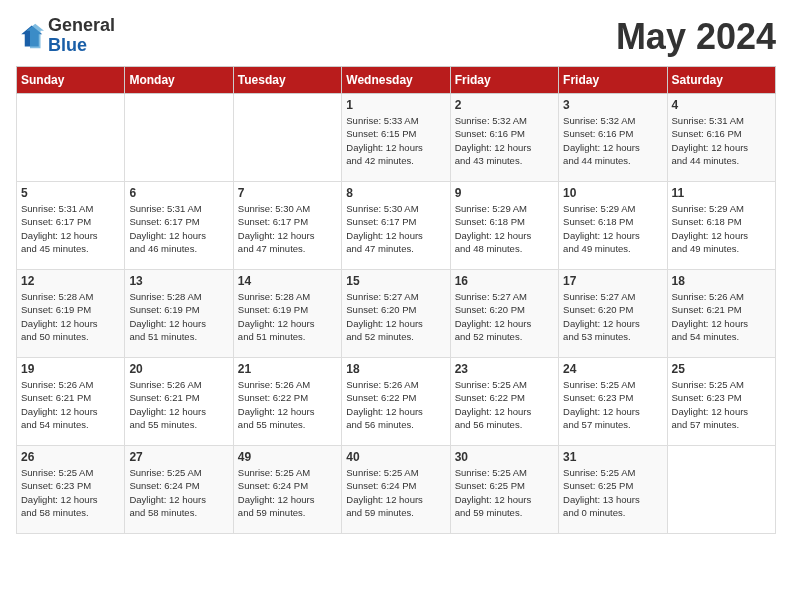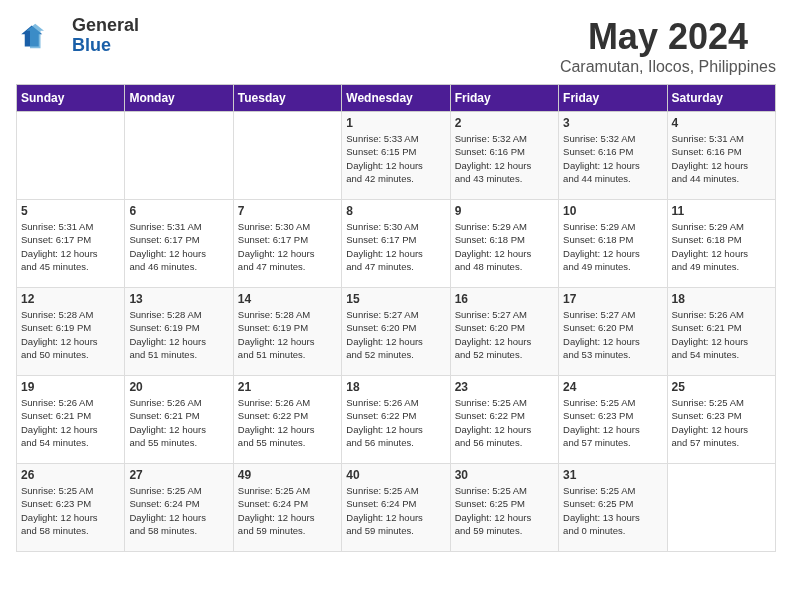--- a/index.html
+++ b/index.html
@@ -18,21 +18,20 @@
     }
     .logo {
       display: flex;
       align-items: center;
       gap: 4px;
     }
     .logo-text {
       display: flex;
       flex-direction: column;
       line-height: 1.1;
-      margin-left: 24px;
     }
     .logo-general {
       font-size: 18px;
       font-weight: bold;
       color: #333;
     }
     .logo-blue {
       font-size: 18px;
       font-weight: bold;
       color: #1a5fa8;
@@ -52,21 +51,21 @@
     .subtitle {
       font-size: 16px;
       color: #555;
     }
     table {
       width: 100%;
       border-collapse: collapse;
       table-layout: fixed;
     }
     thead tr th {
-      background-color: #4c1d95;
+      background-color: #b91c1c;
       color: #fff;
       font-size: 12px;
       font-weight: bold;
       padding: 6px 4px;
       text-align: left;
       border: 1px solid #ccc;
     }
     tbody tr td {
       vertical-align: top;
       font-size: 10px;
@@ -105,21 +104,20 @@
       <polygon points="18,4 30,14 26,14 26,28 10,28 10,14 6,14" fill="#1a5fa8"></polygon>
       <polygon points="22,2 32,10 28,10 28,30 16,30 16,10 12,10" fill="#4a9fd4" opacity="0.7"></polygon>
     </svg>
     <div class="logo-text">
       <span class="logo-general">General</span>
       <span class="logo-blue">Blue</span>
     </div>
   </div>
   <div class="title-block">
     <div class="main-title">May 2024</div>
-    <div class="subtitle">Caramutan, Ilocos, Philippines</div>
   </div>
 </div>
 
 <table>
   <thead>
     <tr>
     <th>Sunday</th>
         <th>Monday</th>
         <th>Tuesday</th>
         <th>Wednesday</th>

